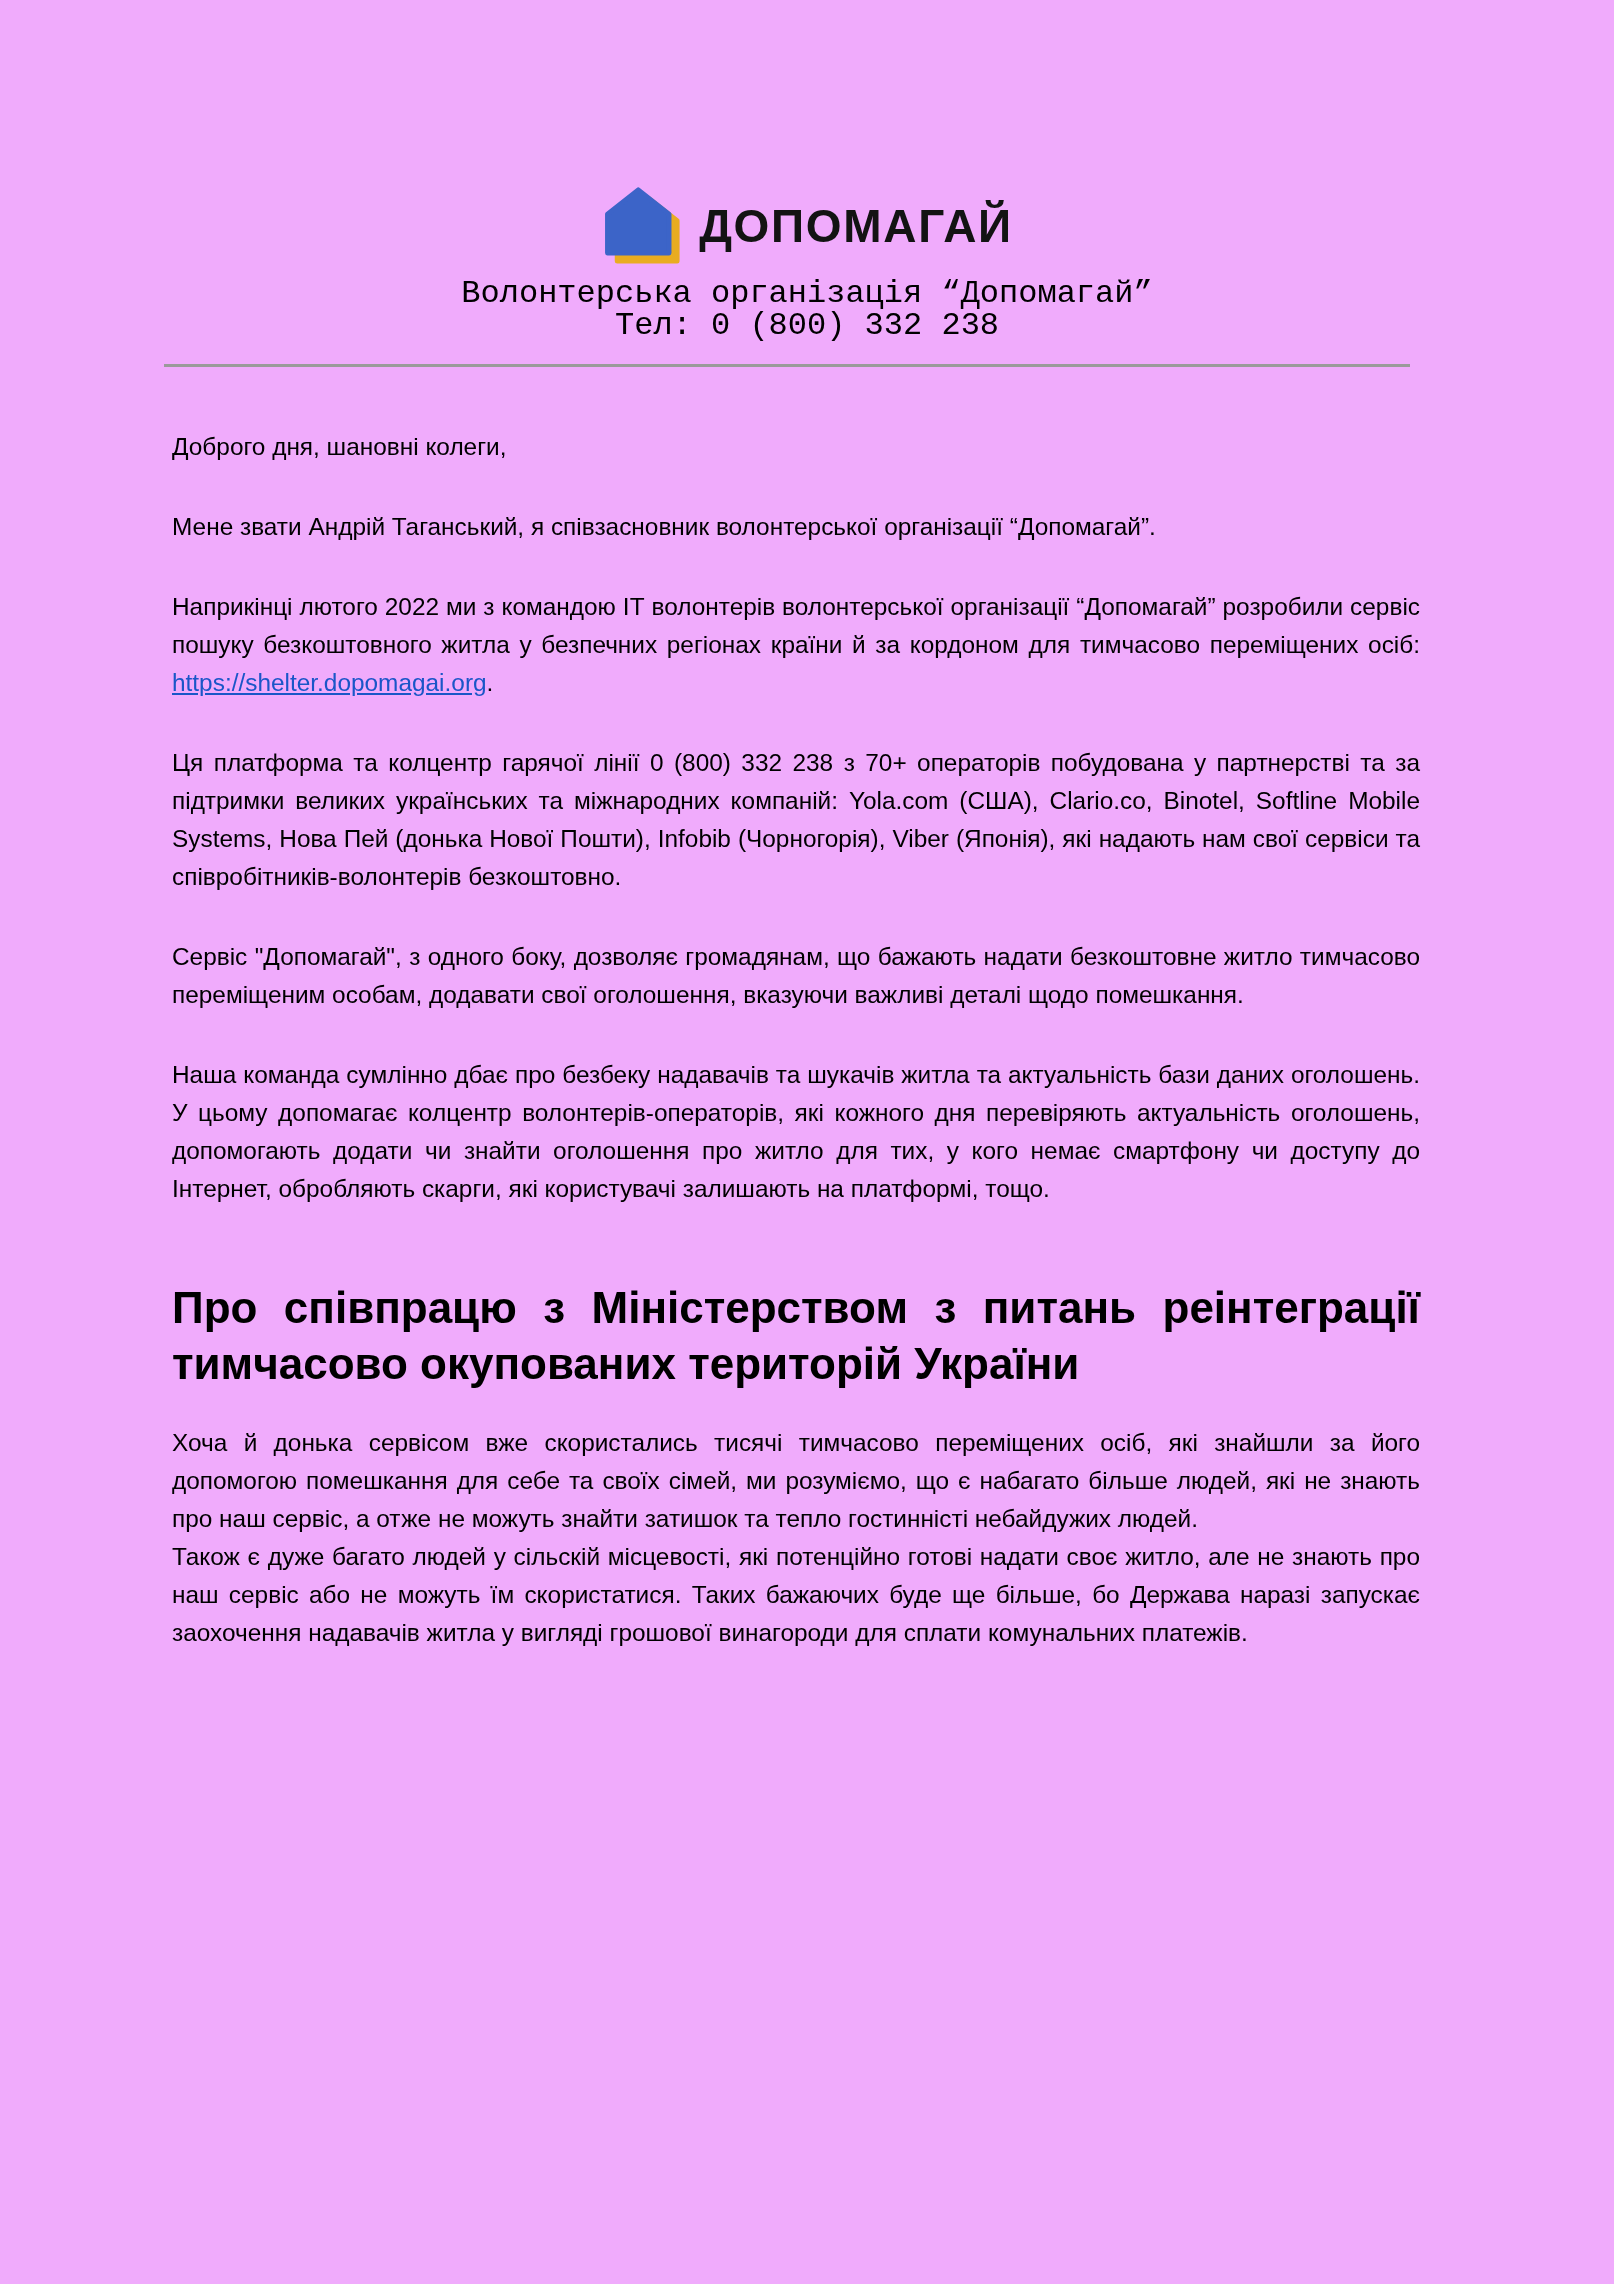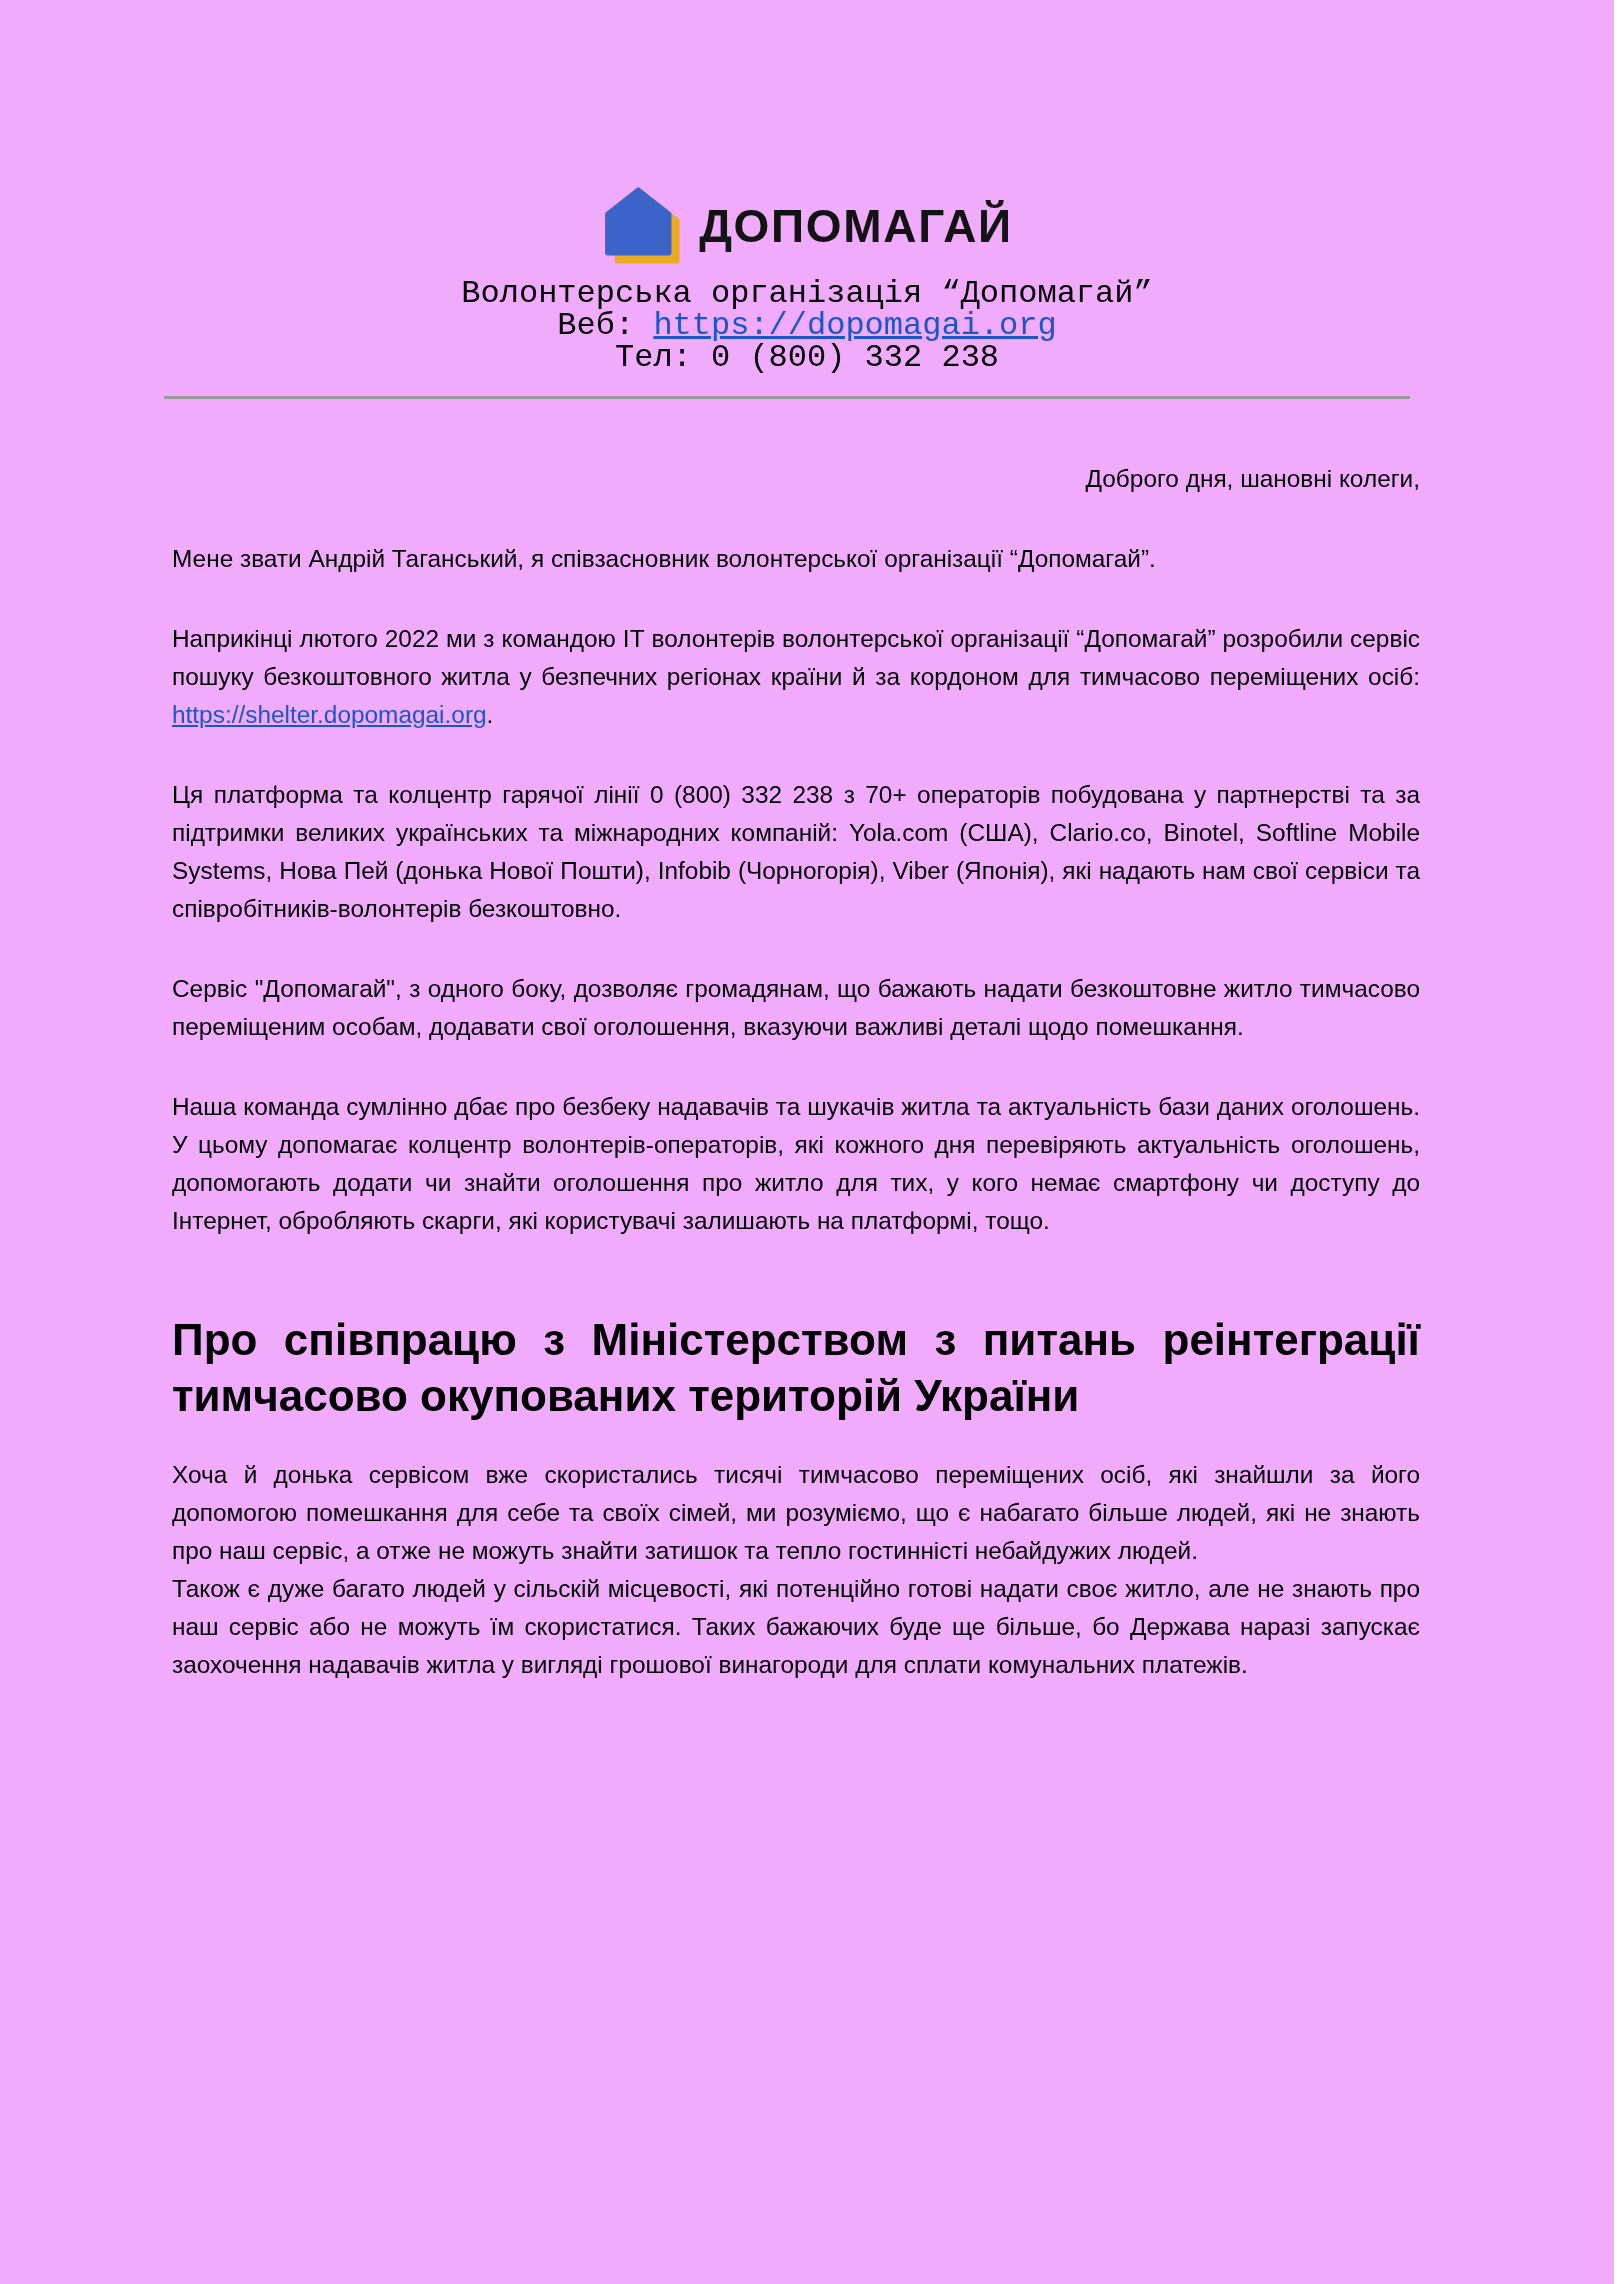--- a/index.html
+++ b/index.html
@@ -23,42 +23,41 @@
     font-size:32px; line-height:32px; color:#000;
   }
   a.link { color:#1a56c8; text-decoration:underline; cursor:pointer; }
 
   .rule { width:1246px; margin:22px 0 0 164px; border:none; border-top:3.4px solid #9a9a9a; height:0; }
 
   
   .content { width:1248px; margin-left:172px; font-size:24.4px; line-height:38px; }
   .para { margin-bottom:42px; }
   .just { text-align:justify; }
-  .greeting { margin-top:61px;text-align:right; }
+  .greeting { margin-top:61px; }
 
   h1.h { font-size:44px; font-weight:400; line-height:47px; margin:40px 0 29px; color:#000; }
   h2.h { font-size:44px; font-weight:700; line-height:56px; margin:72px 0 32px; color:#000; text-align:justify; }
 </style>
 </head>
 <body>
 
 <div class="page">
 
   <header class="letterhead">
     <div class="logo-row">
       <svg class="logo-icon" viewBox="0 0 100 100" aria-hidden="true">
         <path d="M20 44 L58 16 L94 44 L94 94 L20 94 Z" fill="#E9AC21" stroke="#E9AC21" stroke-width="6" stroke-linejoin="round"></path>
         <path d="M8 36 L46 6 L84 36 L84 84 L8 84 Z" fill="#3C64C8" stroke="#3C64C8" stroke-width="6" stroke-linejoin="round"></path>
       </svg>
       <span class="logo-text">ДОПОМАГАЙ</span>
     </div>
 
     <div class="contact">
       <div>Волонтерська організація “Допомагай”</div>
-      <div><span>Веб: </span><a class="link">https://dopomagai.org</a></div>
       <div>Тел: 0 (800) 332 238</div>
     </div>
 
     <hr class="rule">
   </header>
 
   <main class="content">
 
     <div class="para greeting">Доброго дня, шановні колеги,</div>
 

